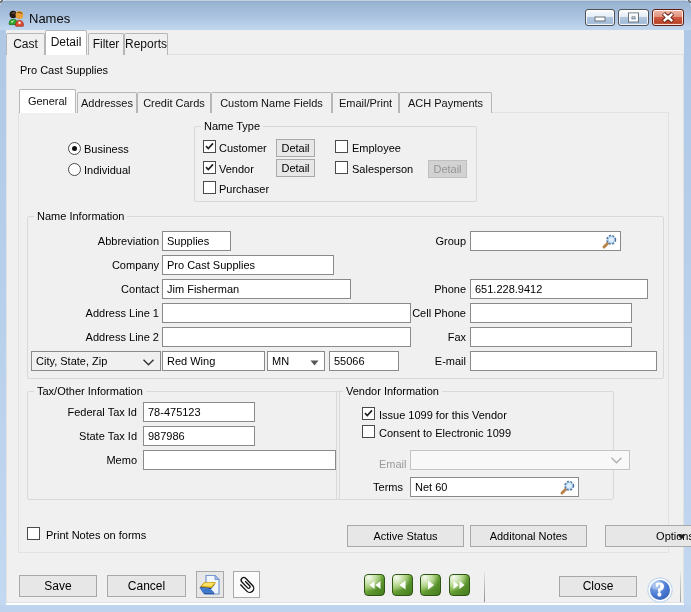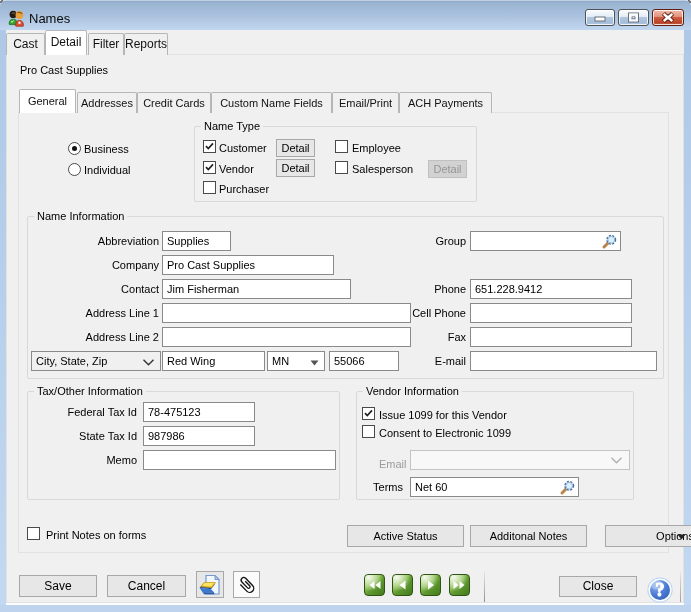--- a/index.html
+++ b/index.html
@@ -160,39 +160,39 @@
 
   <div class="abs lbl" style="left:366px;top:235px;width:100px;">Group</div>
   <div class="abs txt" style="left:470px;top:231px;width:151px;">
       <svg width="16" height="16" viewBox="0 0 16 16" style="position:absolute;right:3px;top:2px">
         <line x1="3" y1="13" x2="8" y2="8" stroke="#b9854c" stroke-width="3" stroke-linecap="round"></line>
         <circle cx="10.2" cy="5.8" r="4.2" fill="#e8f4fd" stroke="#4a6d96" stroke-width="1.6" stroke-dasharray="2 1.4"></circle>
         <circle cx="10.2" cy="5.8" r="3.4" fill="#ddefff" stroke="#8db6dd" stroke-width="1"></circle>
       </svg>
     </div>
   <div class="abs lbl" style="left:366px;top:283px;width:100px;">Phone</div>
-  <div class="abs txt" style="left:470px;top:279px;width:162px;">651.228.9412</div>
+  <div class="abs txt" style="left:470px;top:279px;width:178px;">651.228.9412</div>
   <div class="abs lbl" style="left:366px;top:307px;width:100px;">Cell Phone</div>
   <div class="abs txt" style="left:470px;top:303px;width:162px;"></div>
   <div class="abs lbl" style="left:366px;top:331px;width:100px;">Fax</div>
   <div class="abs txt" style="left:470px;top:327px;width:162px;"></div>
   <div class="abs lbl" style="left:366px;top:355px;width:100px;">E-mail</div>
   <div class="abs txt" style="left:470px;top:351px;width:187px;"></div>
 
   <div class="abs gb" style="left:27px;top:391px;width:313px;height:109px;">
       <span>Tax/Other Information</span>
     </div>
   <div class="abs lbl" style="left:37px;top:406px;width:100px;">Federal Tax Id</div>
   <div class="abs txt" style="left:143px;top:402px;width:112px;">78-475123</div>
   <div class="abs lbl" style="left:37px;top:430px;width:100px;">State Tax Id</div>
   <div class="abs txt" style="left:143px;top:426px;width:112px;">987986</div>
   <div class="abs lbl" style="left:37px;top:454px;width:100px;">Memo</div>
   <div class="abs txt" style="left:143px;top:450px;width:193px;"></div>
 
-  <div class="abs gb" style="left:356px;top:391px;width:278px;height:109px;">
+  <div class="abs gb" style="left:336px;top:391px;width:278px;height:109px;">
       <span>Vendor Information</span>
     </div>
   <div class="abs cb" style="left:362px;top:407px;">
       <svg width="11" height="11" viewBox="0 0 11 11" style="position:absolute;left:0;top:0">
         <path d="M2 5.2 L4.3 7.6 L9 2.4" stroke="#222" stroke-width="1.7" fill="none"></path>
       </svg>
     </div>
   <div class="abs llbl" style="left:379px;top:409px;">Issue 1099 for this Vendor</div>
   <div class="abs cb" style="left:362px;top:425px;"></div>
   <div class="abs llbl" style="left:379px;top:427px;">Consent to Electronic 1099</div>

